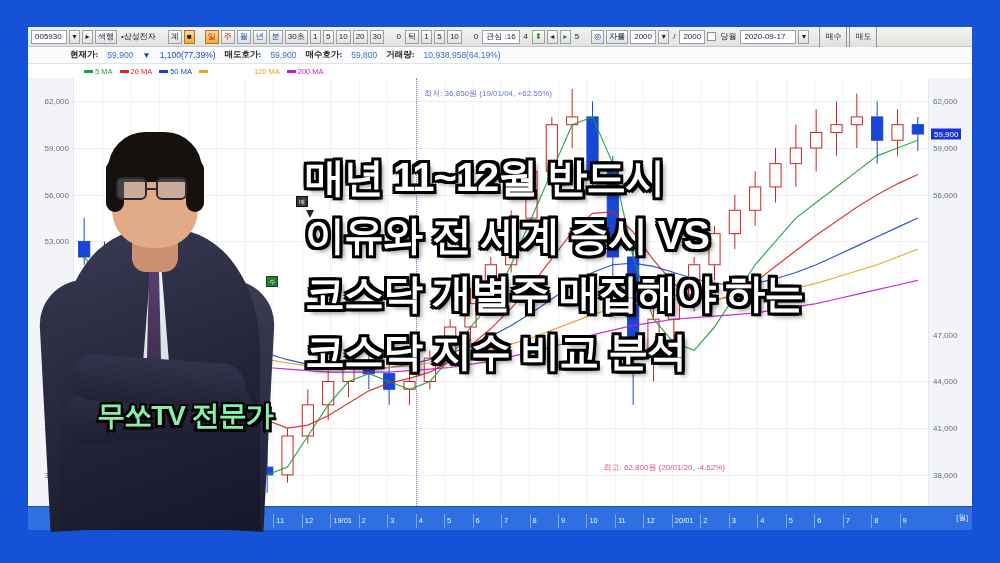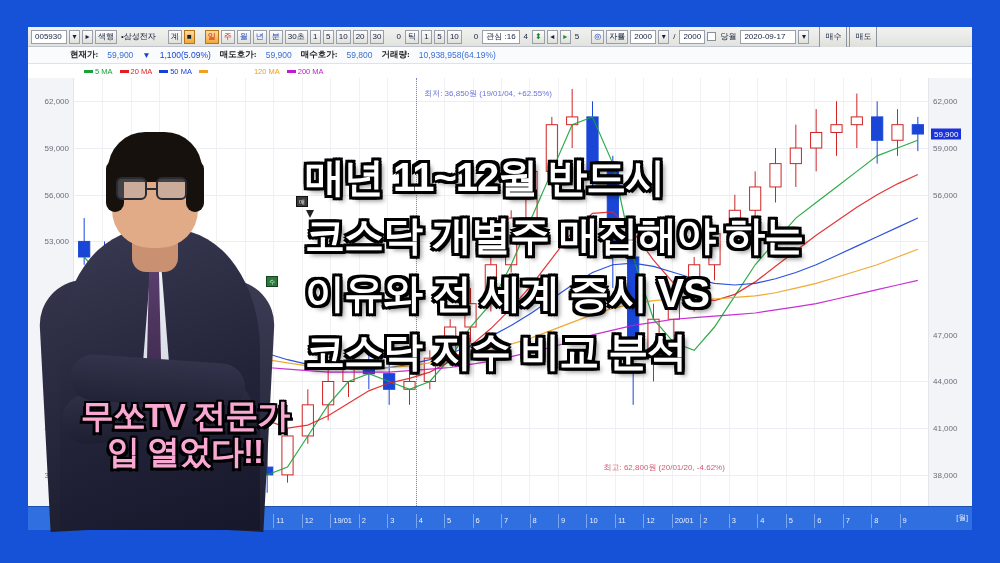--- a/index.html
+++ b/index.html
@@ -269,22 +269,22 @@
       4px 4px 5px rgba(0,0,0,0.55);
   }
 
   
   #caption {
     position: absolute; left: 50px; top: 398px; width: 270px;
     text-align: center; pointer-events: none;
   }
   #caption .cline {
     font-family: "Liberation Sans", sans-serif;
-    font-weight: bold; font-size: 33px; line-height: 36px;
-    color: #f9a8d4; letter-spacing: -1px; white-space: nowrap;
+    font-weight: bold; font-size: 28px; line-height: 36px;
+    color: #86efac; letter-spacing: -1px; white-space: nowrap;
     text-shadow:
       2px 0 0 #000, -2px 0 0 #000, 0 2px 0 #000, 0 -2px 0 #000,
       2px 2px 0 #000, -2px 2px 0 #000, 2px -2px 0 #000, -2px -2px 0 #000,
       3px 3px 0 #000, -3px 3px 0 #000;
   }
 </style>
 </head>
 <body>
 
 <div id="frame">
@@ -389,21 +389,21 @@
         </div>
       <div class="tbtn2">
           <span>매도</span>
         </div>
     </div>
 
     <div id="infobar">
       <span class="ilab">현재가:</span>
       <span class="ival">59,900</span>
       <span class="idown">▼</span>
-      <span class="idown">1,100(5.09%)</span>
+      <span class="idown">1,100(77.39%)</span>
       <span class="ilab">매도호가:</span>
       <span class="ival">59,900</span>
       <span class="ilab">매수호가:</span>
       <span class="ival">59,800</span>
       <span class="ilab">거래량:</span>
       <span class="ival">10,938,958(64.19%)</span>
     </div>
 
     <div id="malegend">
         <span class="ma">
@@ -641,23 +641,22 @@
     <div class="p-hair"></div>
     <div class="p-glassL"></div>
     <div class="p-glassR"></div>
     <div class="p-bridge"></div>
     <div class="p-armL"></div>
     <div class="p-armL2"></div>
   </div>
 
   <div id="title">
       <div class="line">매년 11~12월 반드시</div>
+      <div class="line">이유와 전 세계 증시 VS</div>
       <div class="line">코스닥 개별주 매집해야 하는</div>
-      <div class="line">이유와 전 세계 증시 VS</div>
       <div class="line">코스닥 지수 비교 분석</div>
     </div>
 
   <div id="caption">
       <div class="cline">무쏘TV 전문가</div>
-      <div class="cline">입 열었다!!</div>
     </div>
 
 </div>
 
 </body></html>

